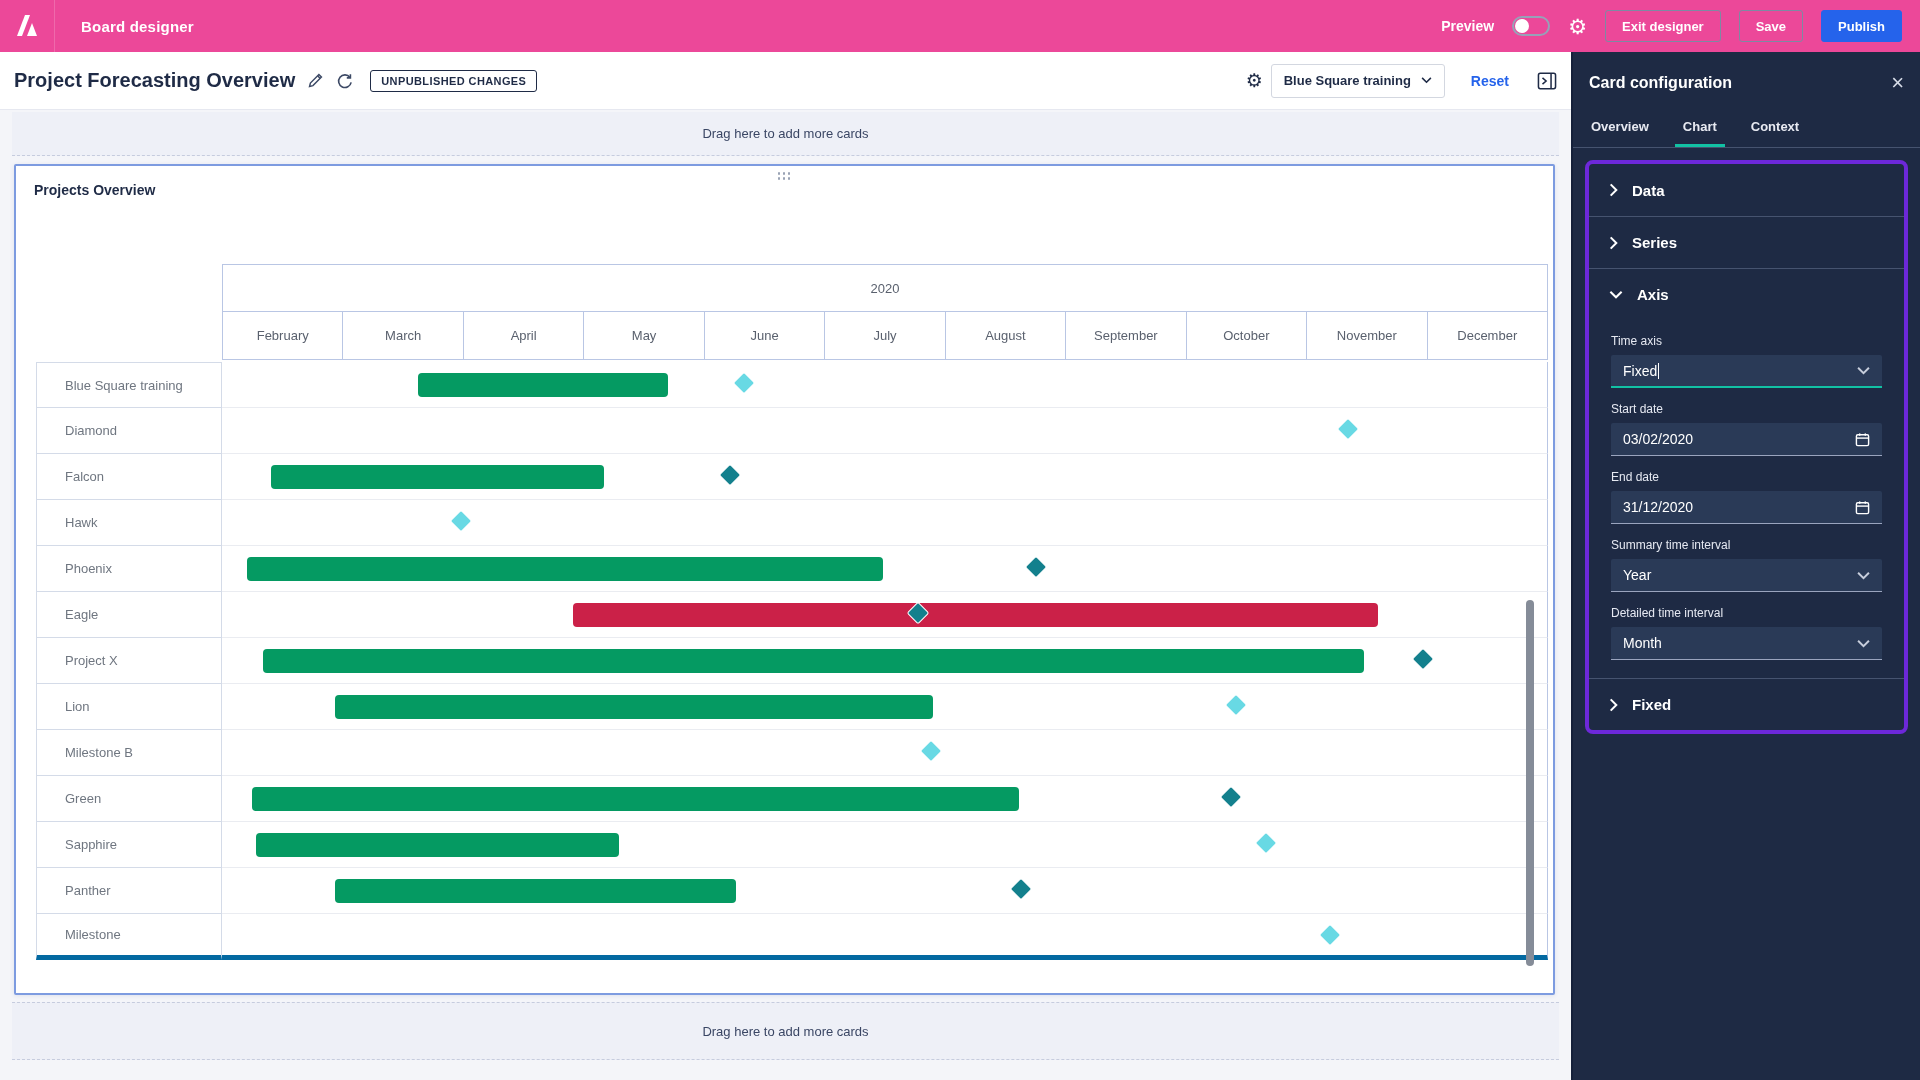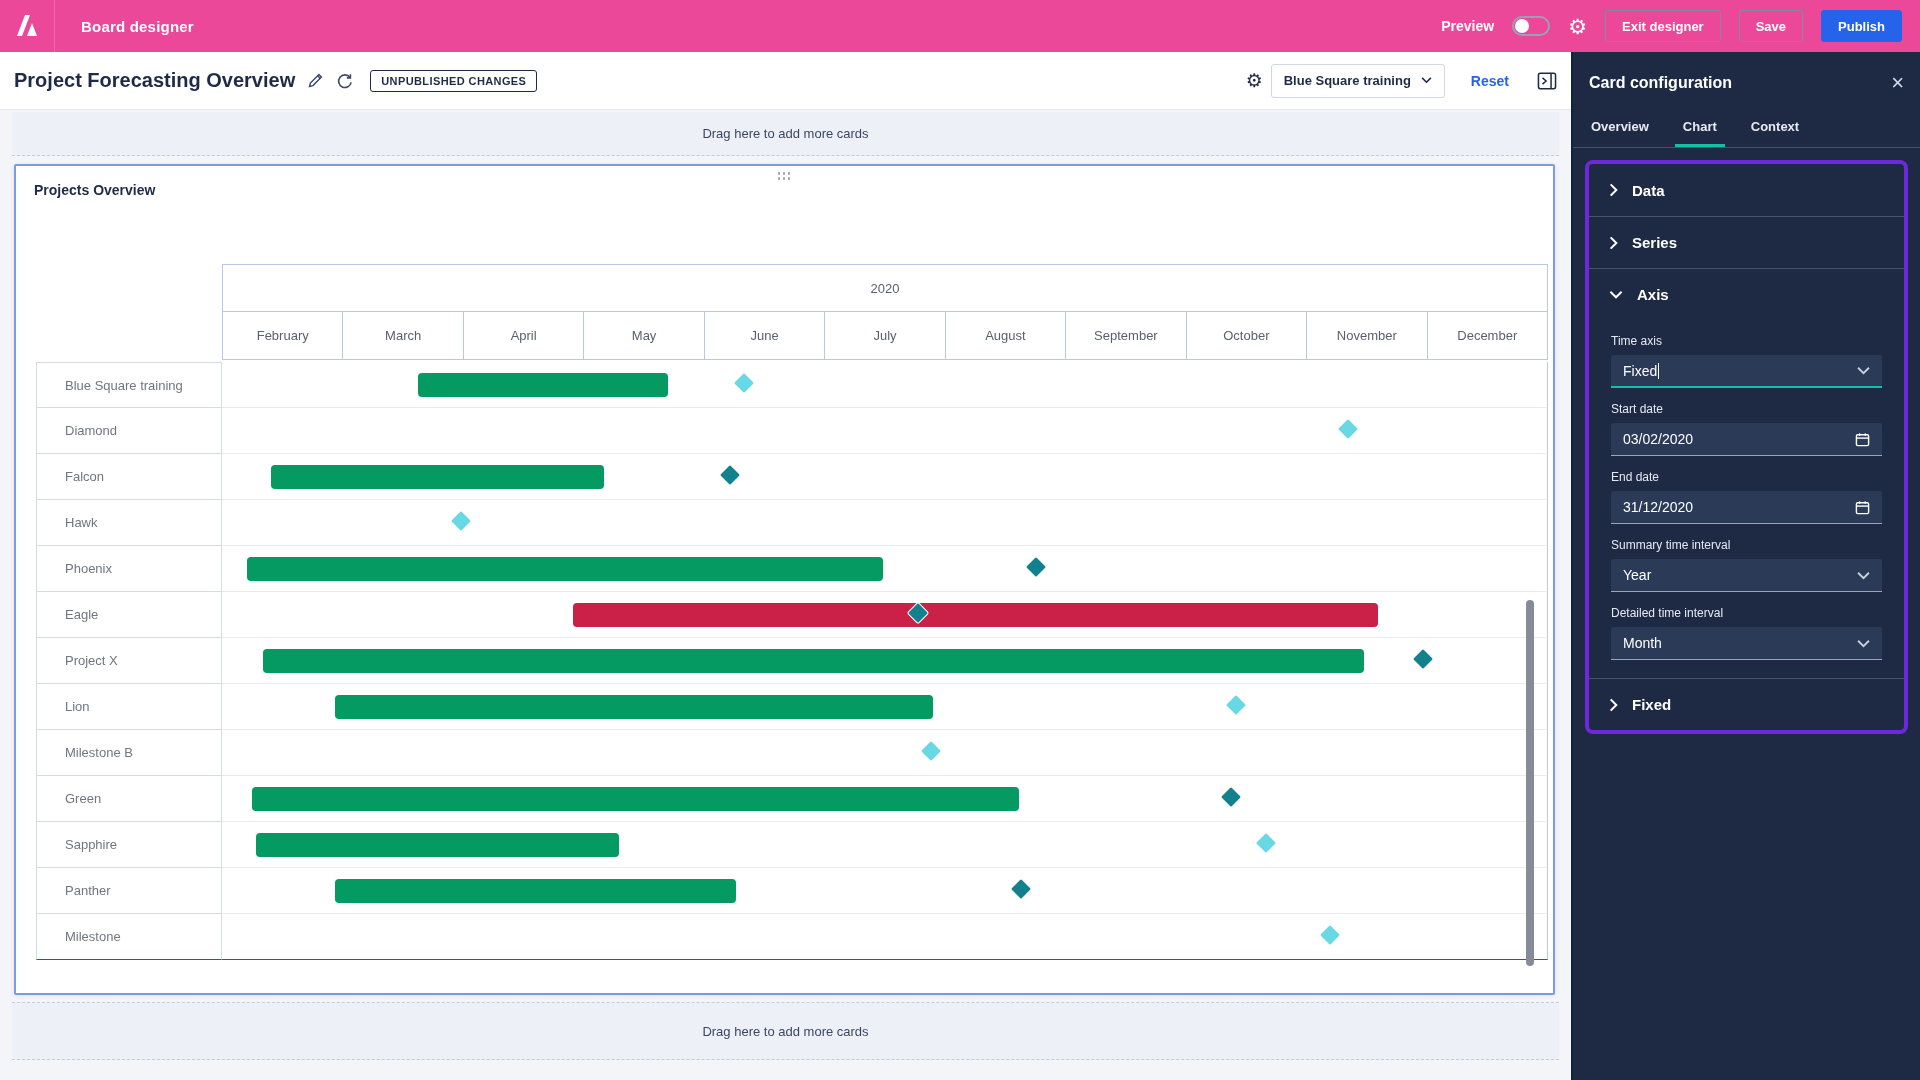--- a/index.html
+++ b/index.html
@@ -61,21 +61,21 @@
   .g-month { flex:1; border-right:1px solid #B9C6E4; border-bottom:1px solid #B9C6E4;
     display:flex; align-items:center; justify-content:center; font-size:13px; color:#5A616E; }
   .g-body { margin-top:2px; }
   .g-row { display:flex; height:46px; }
   .g-label { width:186px; border-left:1px solid #D4DBE8; border-right:1px solid #D4DBE8;
     border-bottom:1px solid #D4DBE8; display:flex; align-items:center;
     font-size:13px; color:#6F7680; padding-left:16px; }
   .g-row:first-child .g-label { border-top:1px solid #D4DBE8; }
   .g-label.indent { padding-left:28px; }
   .g-track { width:1326px; position:relative; border-bottom:1px solid #EAECF1; border-right:1px solid #B9C6E4; }
-  .g-row:last-child .g-label, .g-row:last-child .g-track { border-bottom:1px solid #0369a1; }
+  .g-row:last-child .g-label, .g-row:last-child .g-track { border-bottom:5px solid #0369a1; }
   .g-bar { position:absolute; top:11px; height:24px; border-radius:4px; }
   .g-dia { position:absolute; top:13px; width:16px; height:16px; transform:rotate(45deg);
     border-radius:2px; border:1.5px solid #fff; }
   .chart-scrollbar { position:absolute; left:1510px; top:434px; width:8px; height:366px;
     background:#858C98; border-radius:4px; cursor:pointer; }
 
   
   .panel { position:absolute; left:1571px; top:52px; width:349px; height:1028px; background:#1E2A44;
     border-left:2px solid #15203A; color:#fff; }
   .panel-head { display:flex; align-items:center; justify-content:space-between; padding:20px 16px 12px 16px;gap:44px; }

